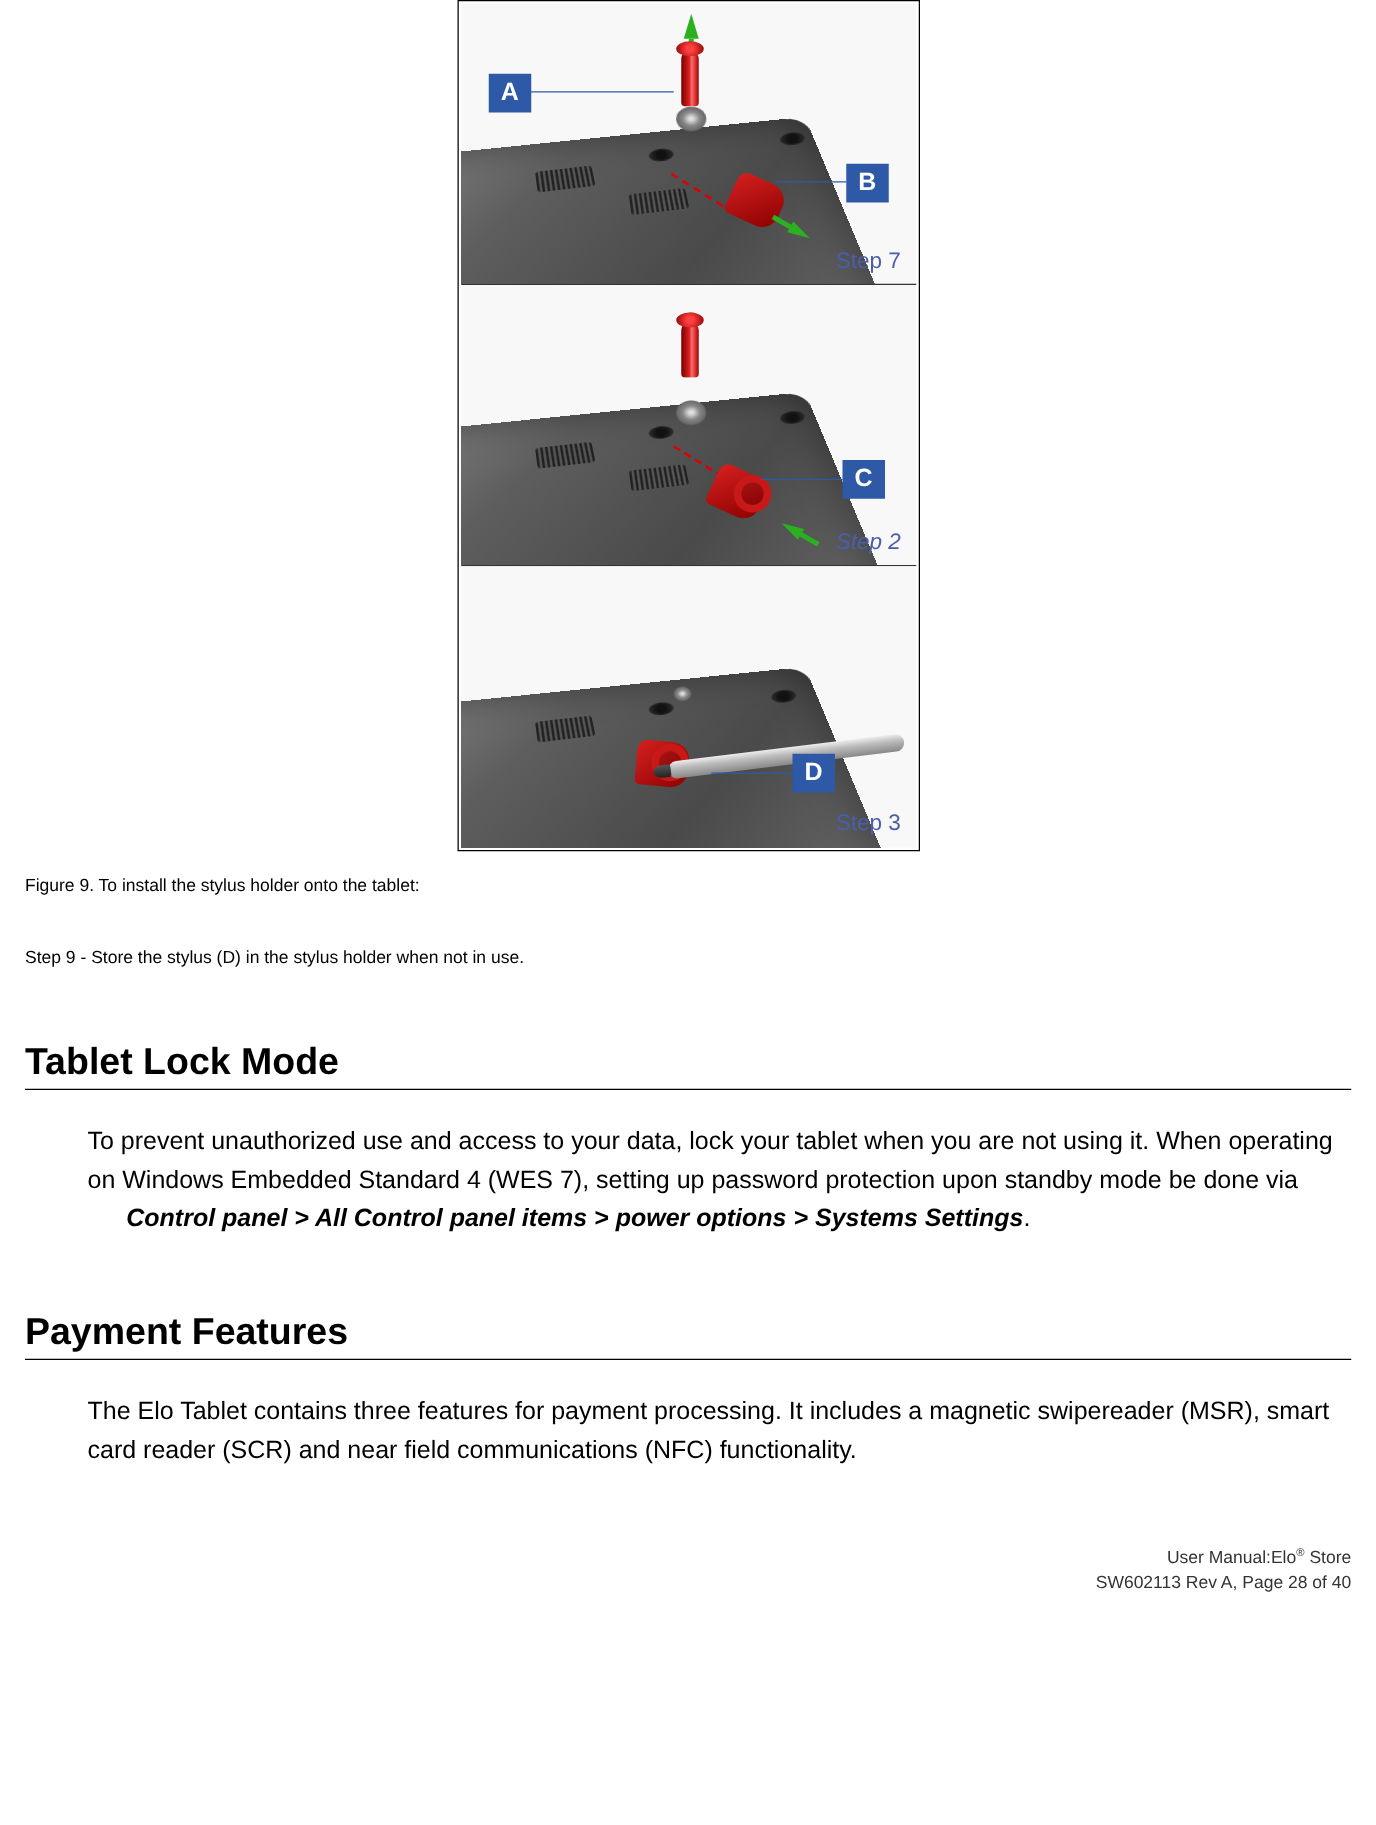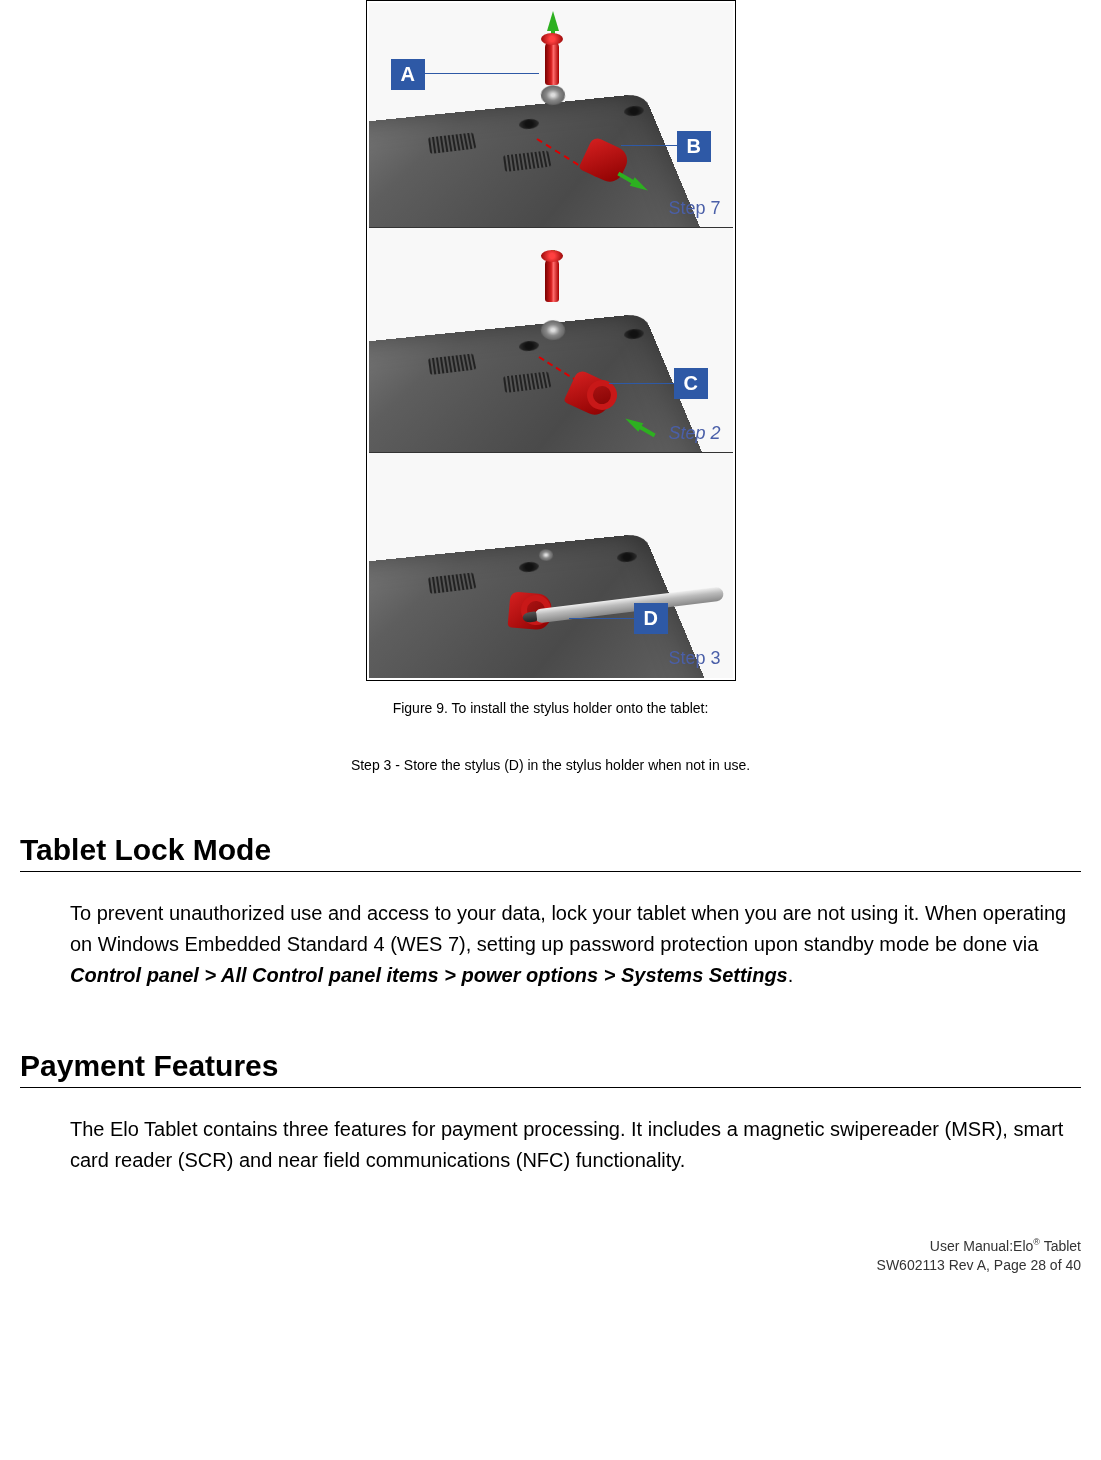--- a/index.html
+++ b/index.html
@@ -139,41 +139,40 @@
       border-top: 2px dashed #d00;
       transform-origin: left center;
     }
     .step-label {
       position: absolute;
       color: #4a5fa8;
       font-family: "Comic Sans MS", "Segoe Script", cursive, sans-serif;
       font-size: 18px;
     }
     .caption {
-      text-align: center;
       font-size: 14px;
       line-height: 1.35;
       margin: 18px auto 0;
       font-family: Arial, sans-serif;
     }
     h2 {
       font-family: Arial, sans-serif;
       font-size: 30px;
       font-weight: bold;
       margin-top: 58px;
       border-bottom: 1px solid #000;
       padding-bottom: 4px;
     }
     .body-text {
       font-size: 20px;
       line-height: 1.55;
       margin: 26px 0 0 50px;
       font-family: Arial, sans-serif;
     }
-    .bold-italic { font-weight: bold; font-style: italic; }
+    .bold-italic { font-weight: bold; font-style: italic; margin-left: 31px; }
     .footer {
       margin-top: 60px;
       text-align: right;
       font-size: 14px;
       color: #333;
       line-height: 1.4;
       font-family: Arial, sans-serif;
     }
     .footer sup { font-size: 9px; vertical-align: super; }
   </style>
@@ -241,27 +240,27 @@
     <div class="lead" style="top:165px;left:200px;width:65px;"></div>
     <div class="step-label" style="top:195px;left:300px;">Step 3</div>
   </div>
 
 </div>
 
 <div class="caption">
   <span>Figure 9. To install the stylus holder onto the tablet:</span><br>
   <br>
   <br>
-  <span>Step 3 - Store the stylus (D) in the stylus holder when not in use.</span>
+  <span>Step 9 - Store the stylus (D) in the stylus holder when not in use.</span>
 </div>
 
 <h2>Tablet Lock Mode</h2>
 <p class="body-text">
   <span>To prevent unauthorized use and access to your data, lock your tablet when you are not using it. When operating on Windows Embedded Standard 4 (WES 7), setting up password protection upon standby mode be done via </span><span class="bold-italic">Control panel &gt; All Control panel items &gt; power options &gt; Systems Settings</span><span>.</span>
 </p>
 
 <h2>Payment Features</h2>
 <p class="body-text">The Elo Tablet contains three features for payment processing.   It includes a magnetic swipereader (MSR), smart card reader (SCR) and near field communications (NFC) functionality.</p>
 
 <div class="footer">
-  <span>User Manual:Elo</span><sup>®</sup><span> Tablet</span><br>
+  <span>User Manual:Elo</span><sup>®</sup><span> Store</span><br>
   <span>SW602113 Rev A, Page 28 of 40</span>
 </div>
 
 </body></html>

